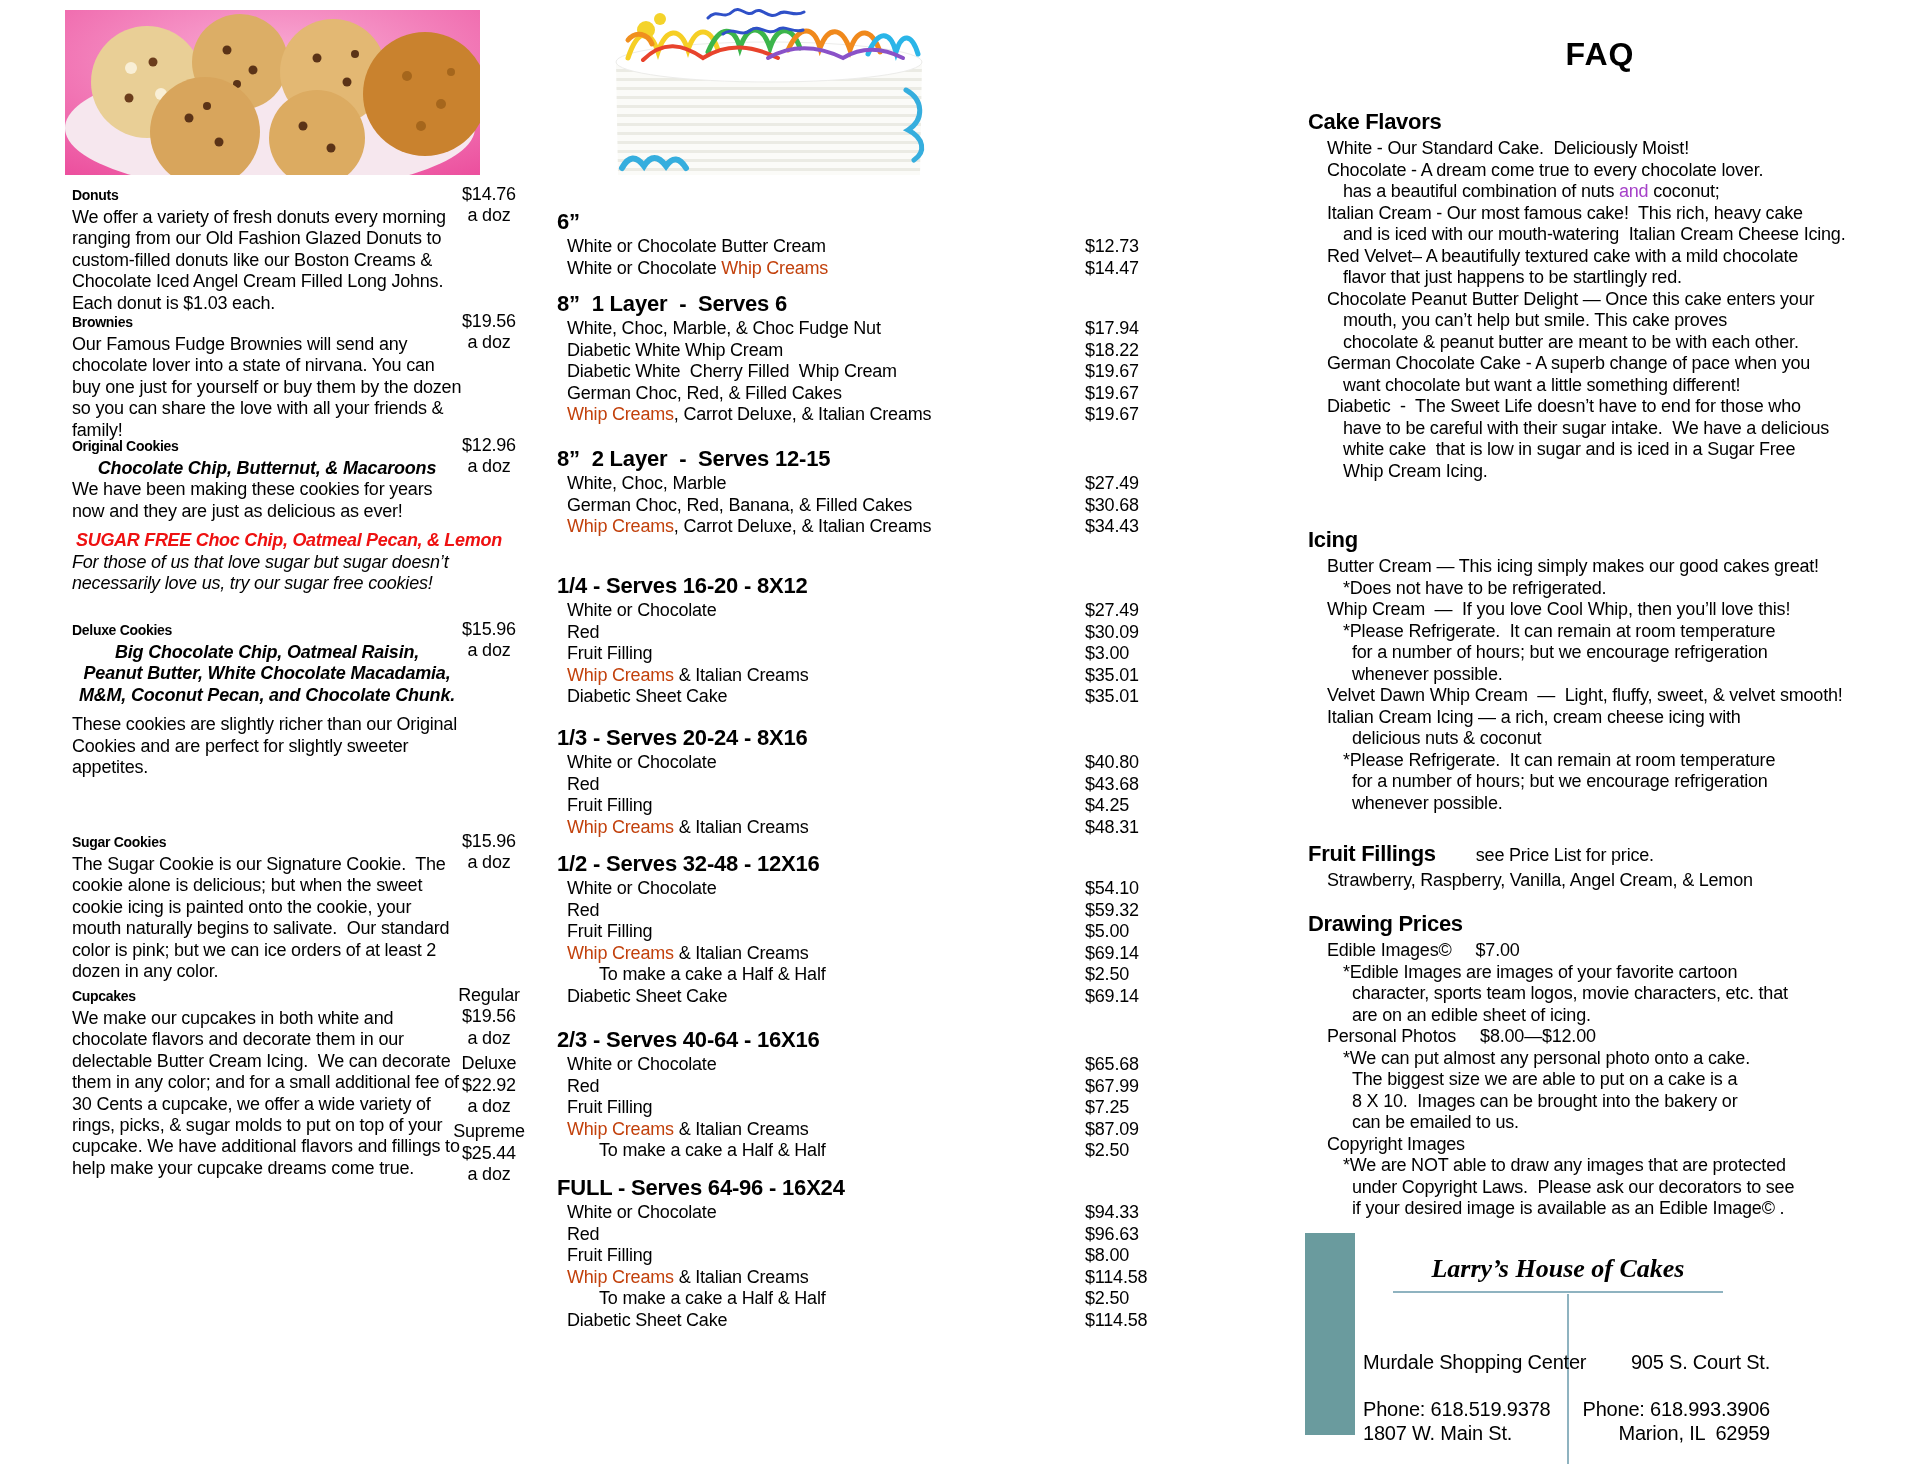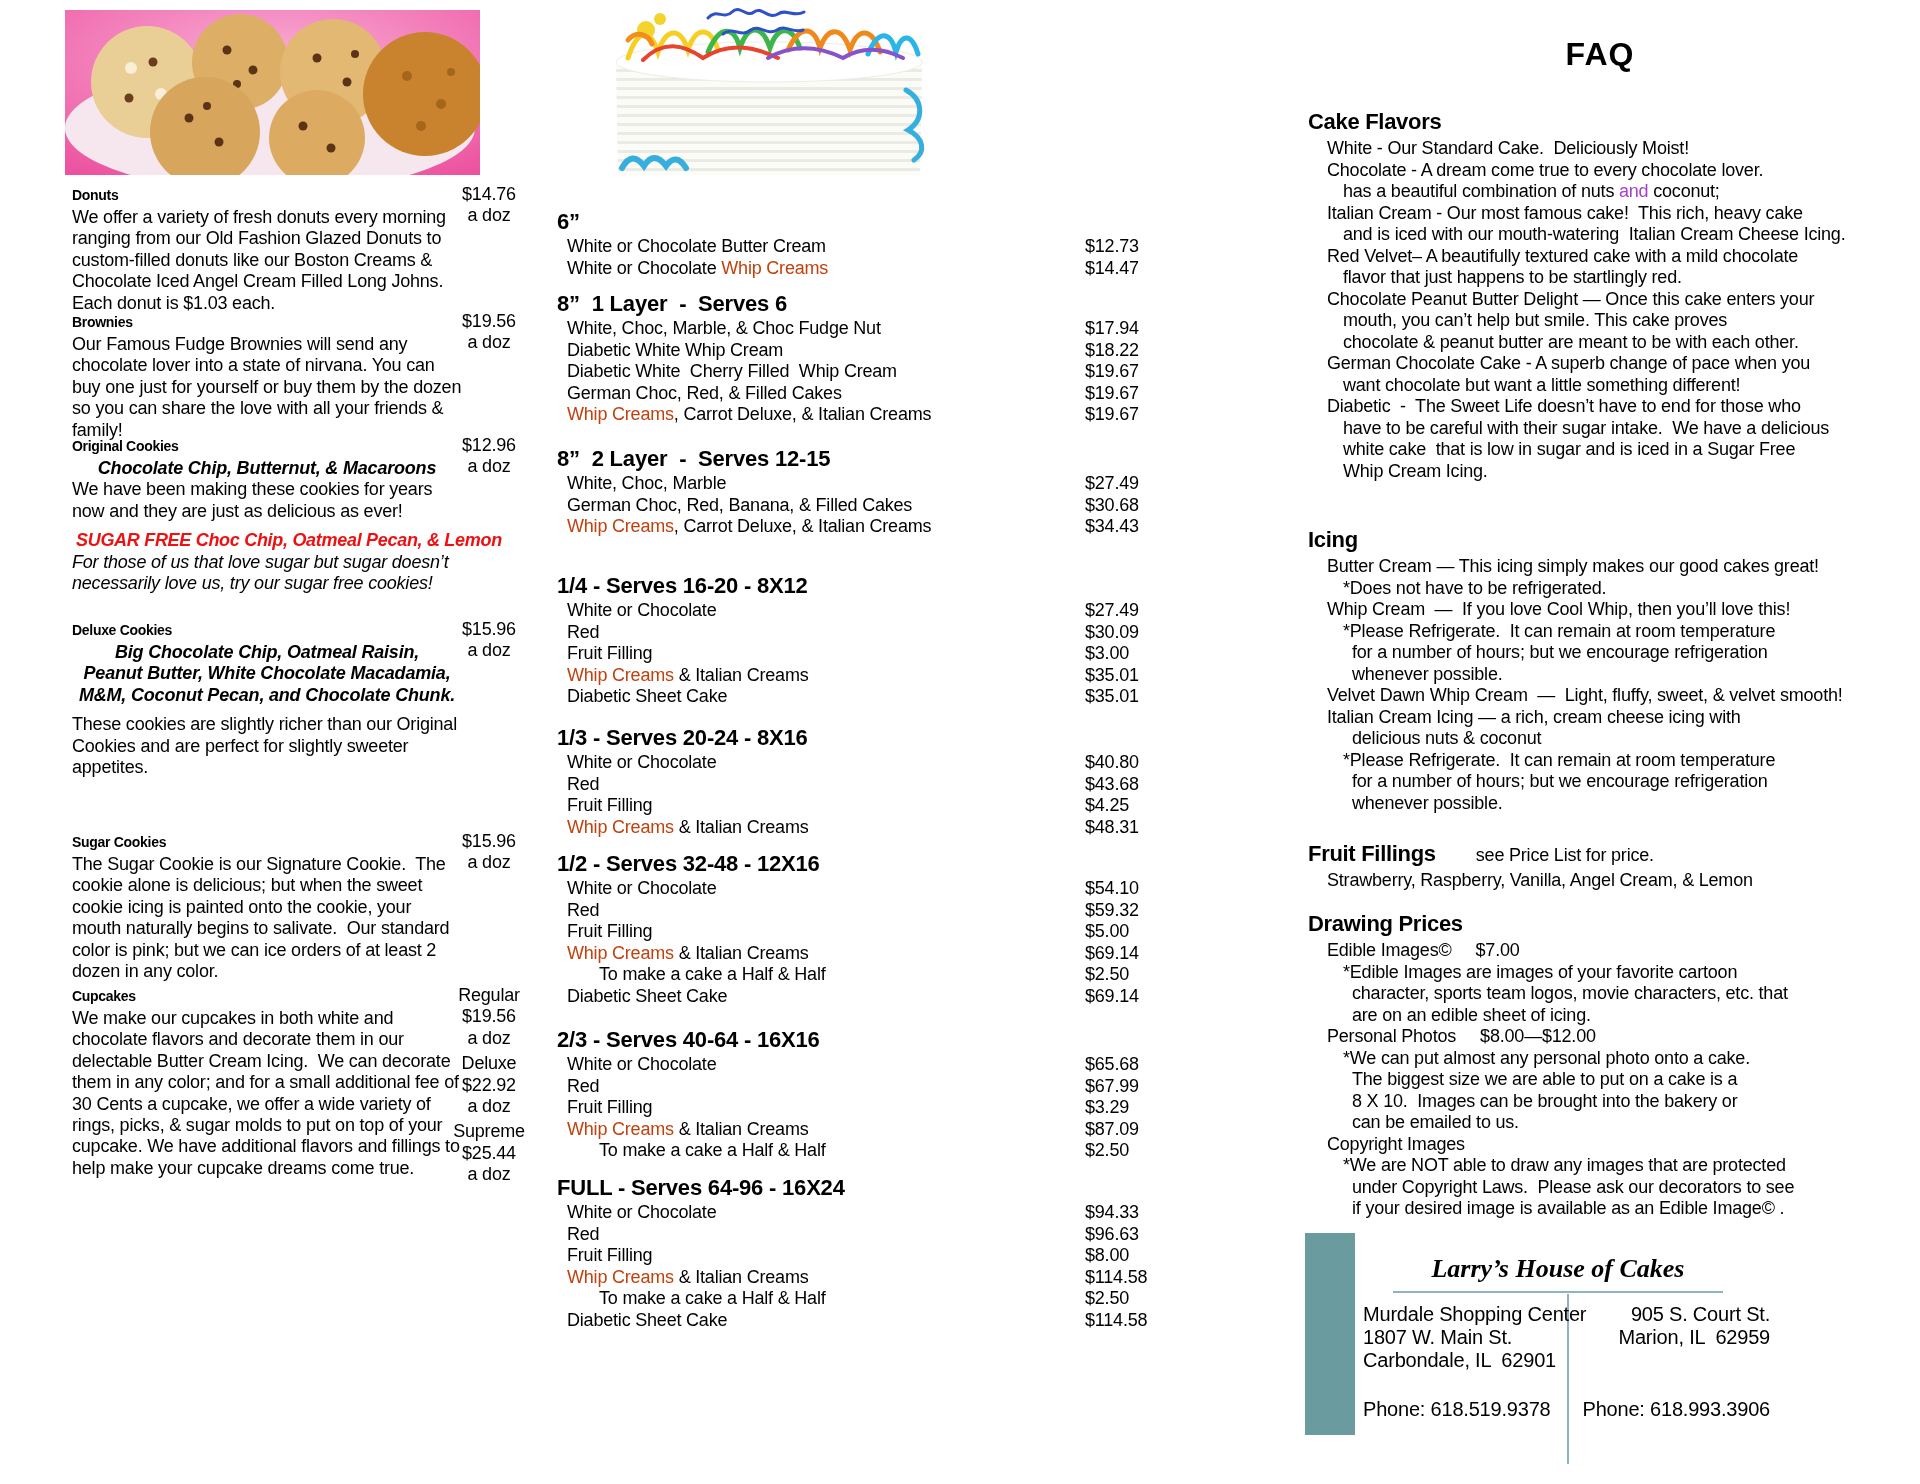--- a/index.html
+++ b/index.html
@@ -41,21 +41,21 @@
 
   
   .faq-title{position:absolute;top:36px;left:0;width:100%;margin:0;text-align:center;
         font-size:32px;font-weight:bold;letter-spacing:1px;}
   .fsec{position:absolute;left:0;width:640px;}
   .fheader{margin:0 0 4px 0;font-size:22px;font-weight:bold;line-height:24px;
         letter-spacing:-0.3px;padding-left:28px;}
   .fhrow{display:flex;align-items:baseline;}
   .fnote{font-size:18px;letter-spacing:-0.2px;margin-left:40px;white-space:pre;}
   .fline{font-size:18px;line-height:21.5px;letter-spacing:-0.2px;white-space:pre;}
-  .fline.i0{padding-left:0;}
+  .fline.i0{padding-left:0;margin-top:48px;}
   .fline.i1{padding-left:47px;}
   .fline.i2{padding-left:63px;}
   .fline.i3{padding-left:72px;}
 
   
   .teal-rect{position:absolute;left:1305px;top:1233px;width:50px;height:202px;background:#6a9b9e;}
   .cname{position:absolute;left:1386px;top:1254px;width:344px;text-align:center;
         font-family:"Liberation Serif",serif;font-style:italic;font-weight:bold;font-size:26px;}
   .hrule{position:absolute;left:1393px;top:1291px;width:330px;height:2px;background:#8fb3c0;}
   .vrule{position:absolute;left:1567px;top:1294px;width:2px;height:170px;background:#8fb3c0;}
@@ -356,21 +356,21 @@
           <div class="price-row">
             <span class="row-label">White or Chocolate</span>
             <span class="row-price">$65.68</span>
           </div>
           <div class="price-row">
             <span class="row-label">Red</span>
             <span class="row-price">$67.99</span>
           </div>
           <div class="price-row">
             <span class="row-label">Fruit Filling</span>
-            <span class="row-price">$3.29</span>
+            <span class="row-price">$7.25</span>
           </div>
           <div class="price-row">
             <span class="row-label"><span class="blue">Whip Creams</span> &amp; Italian Creams</span>
             <span class="row-price">$87.09</span>
           </div>
           <div class="price-row ind">
             <span class="row-label">To make a cake a Half &amp; Half</span>
             <span class="row-price">$2.50</span>
           </div>
         </div>

